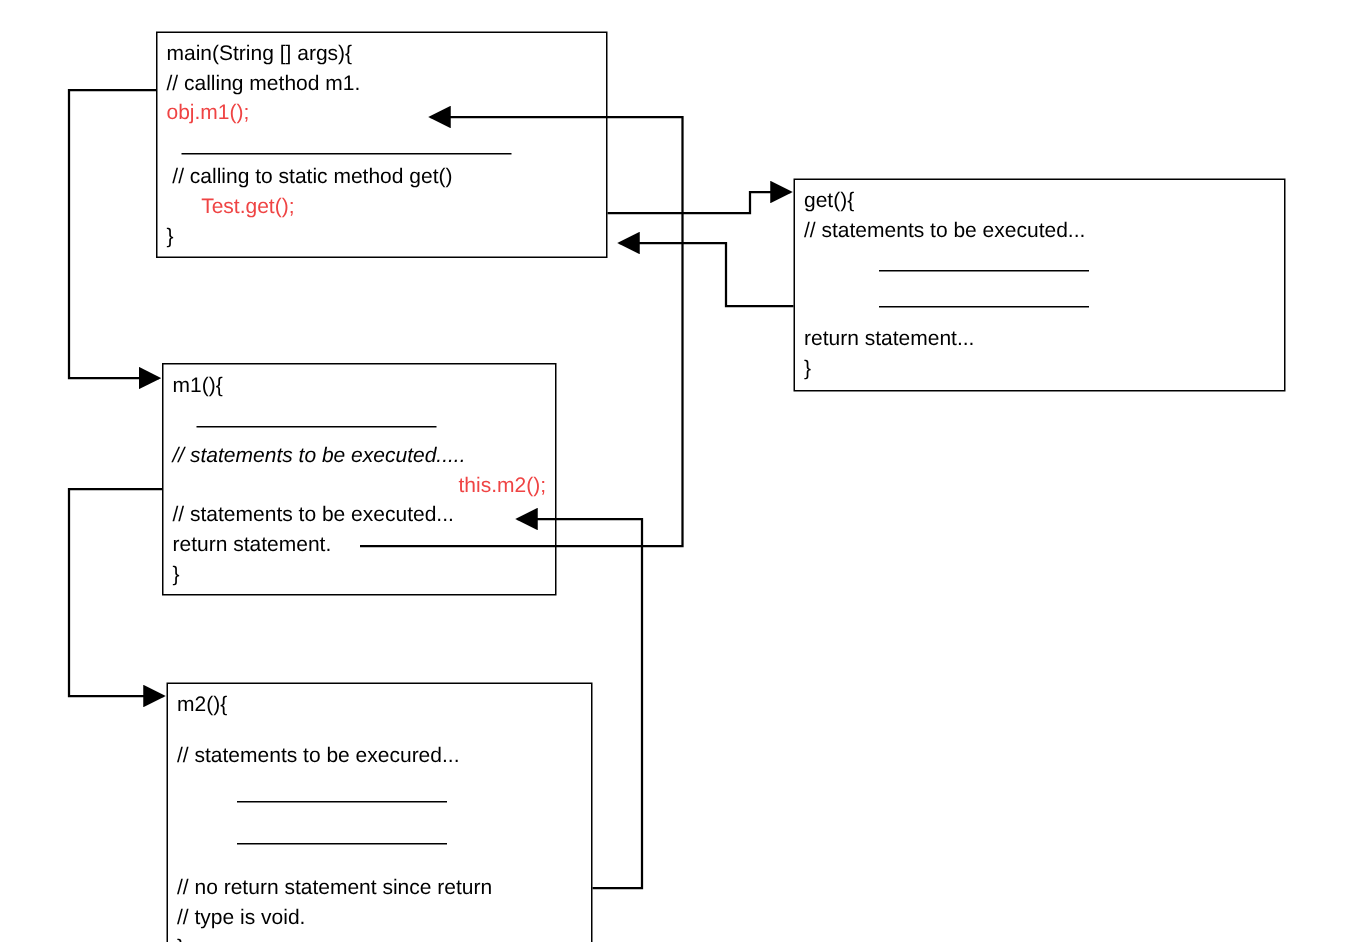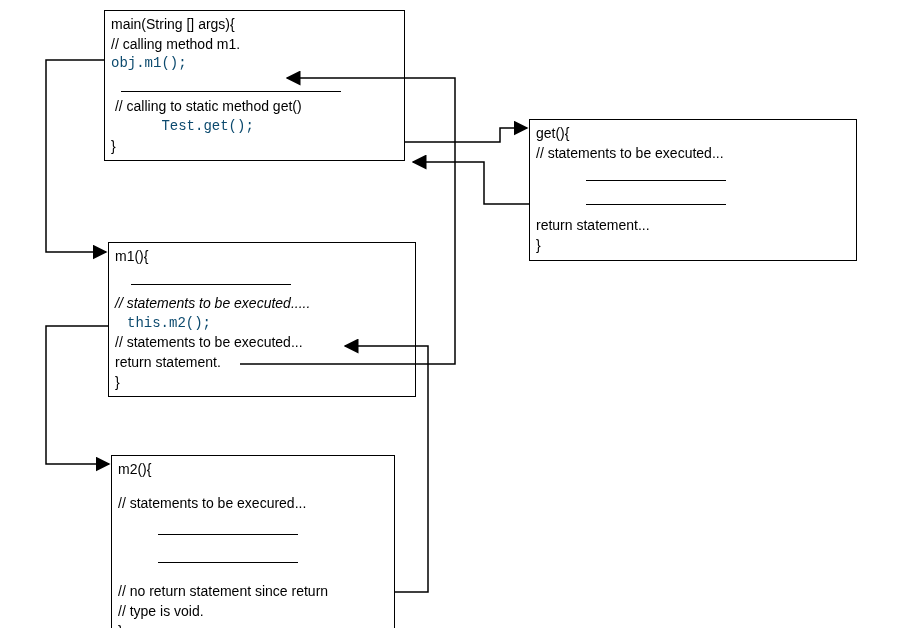--- a/index.html
+++ b/index.html
@@ -11,61 +11,61 @@
       font-size: 14px;
       background: white;
     }
     .code-box {
       position: absolute;
       border: 1.5px solid black;
       padding: 4px 6px;
       line-height: 1.4;
     }
     .code-line { white-space: pre; }
-    .green { color: #0c4a6e; font-family: Liberation Mono, monospace; }
+    .green { color: #ef4444; }
     .underline {
       border-bottom: 1px solid black;
       display: inline-block;
       height: 2px;
     }
     svg.arrows {
       position: absolute;
       top: 0; left: 0;
       width: 914px;
       height: 628px;
       pointer-events: none;
     }
   </style>
 </head>
 <body>
 
-<div class="code-box" style="left:104px; top:10px; width:301px;">
+<div class="code-box" style="left:104px; top:21px; width:301px;">
   <div class="code-line">main(String [] args){</div>
   <div class="code-line">// calling method m1.</div>
   <div class="code-line green">obj.m1();</div>
   <div style="margin-left:10px;margin-top:4px;"><span class="underline" style="width:220px;"></span></div>
   <div class="code-line"> // calling to static method get()</div>
   <div class="code-line green">      Test.get();</div>
   <div class="code-line">}</div>
 </div>
 
 <div class="code-box" style="left:529px; top:119px; width:328px;">
   <div class="code-line">get(){</div>
   <div class="code-line">// statements to be executed...</div>
   <div style="margin-left:50px;margin-top:4px;"><span class="underline" style="width:140px;"></span></div>
   <div style="margin-left:50px;margin-top:4px;"><span class="underline" style="width:140px;"></span></div>
   <div class="code-line" style="margin-top:6px;">return statement...</div>
   <div class="code-line">}</div>
 </div>
 
-<div class="code-box" style="left:108px; top:242px; width:308px;">
+<div class="code-box" style="left:108px; top:242px; width:263px;">
   <div class="code-line">m1(){</div>
   <div style="margin-left:16px;margin-top:4px;"><span class="underline" style="width:160px;"></span></div>
   <div class="code-line" style="margin-top:4px;font-style:italic;">// statements to be executed.....</div>
-  <div class="code-line green" style="padding-left:12px;">this.m2();</div>
+  <div class="code-line green" style="padding-left:12px;text-align:right;">this.m2();</div>
   <div class="code-line">// statements to be executed...</div>
   <div class="code-line">return statement.</div>
   <div class="code-line">}</div>
 </div>
 
 <div class="code-box" style="left:111px; top:455px; width:284px;">
   <div class="code-line">m2(){</div>
   <div class="code-line" style="margin-top:14px;">// statements to be execured...</div>
   <div style="margin-left:40px;margin-top:8px;"><span class="underline" style="width:140px;"></span></div>
   <div style="margin-left:40px;margin-top:8px;"><span class="underline" style="width:140px;"></span></div>

